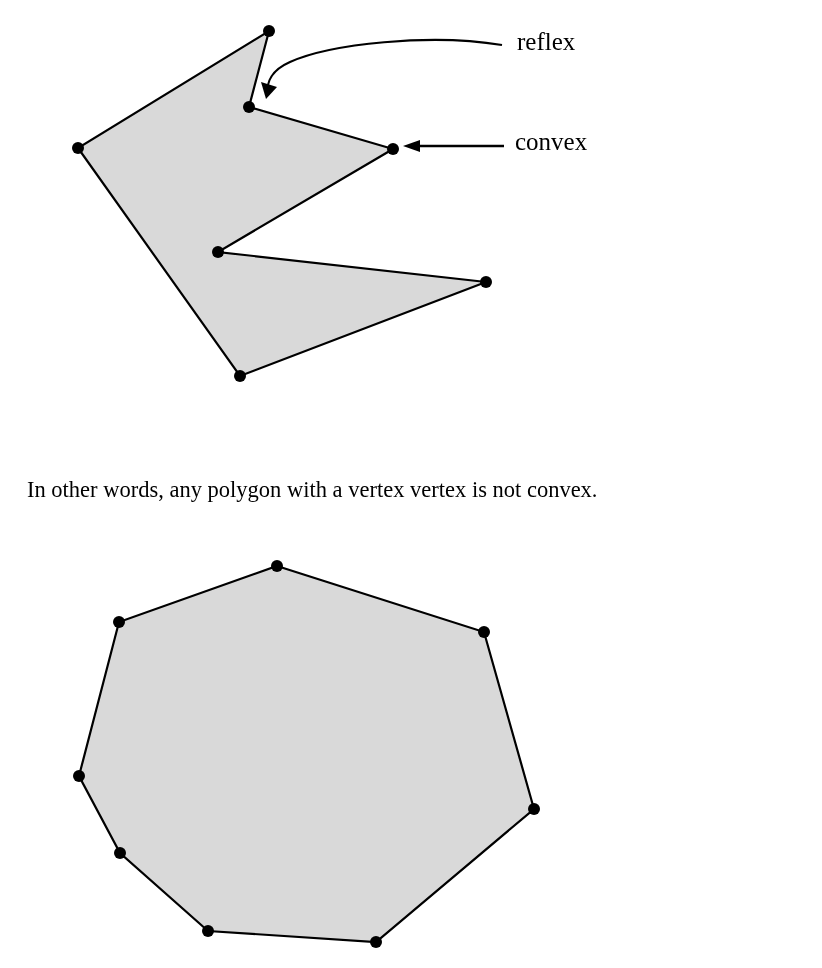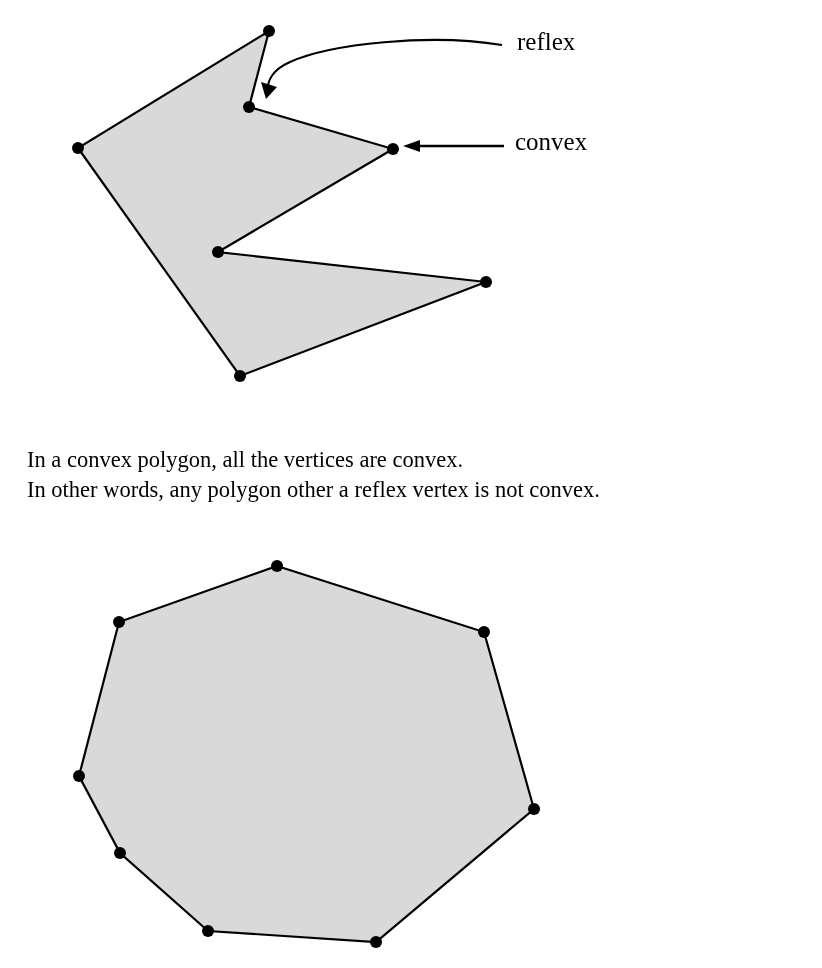--- a/index.html
+++ b/index.html
@@ -111,16 +111,15 @@
           <circle cx="534" cy="809" r="6" class="vertex-dot"></circle>
           <circle cx="376" cy="942" r="6" class="vertex-dot"></circle>
           <circle cx="208" cy="931" r="6" class="vertex-dot"></circle>
           <circle cx="120" cy="853" r="6" class="vertex-dot"></circle>
           <circle cx="79" cy="776" r="6" class="vertex-dot"></circle>
           <circle cx="119" cy="622" r="6" class="vertex-dot"></circle>
         </g>
     </g>
   </svg>
 
-  <div class="body-text-line" id="body-line-1">In a convex polygon, all the vertices are convex.</div>
-  <div class="body-text-line" id="body-line-2">In other words, any polygon other a reflex vertex is not convex.</div>
+  <div class="body-text-line" id="body-line-2">In other words, any polygon with a vertex vertex is not convex.</div>
 
 </div>
 
 </body></html>

